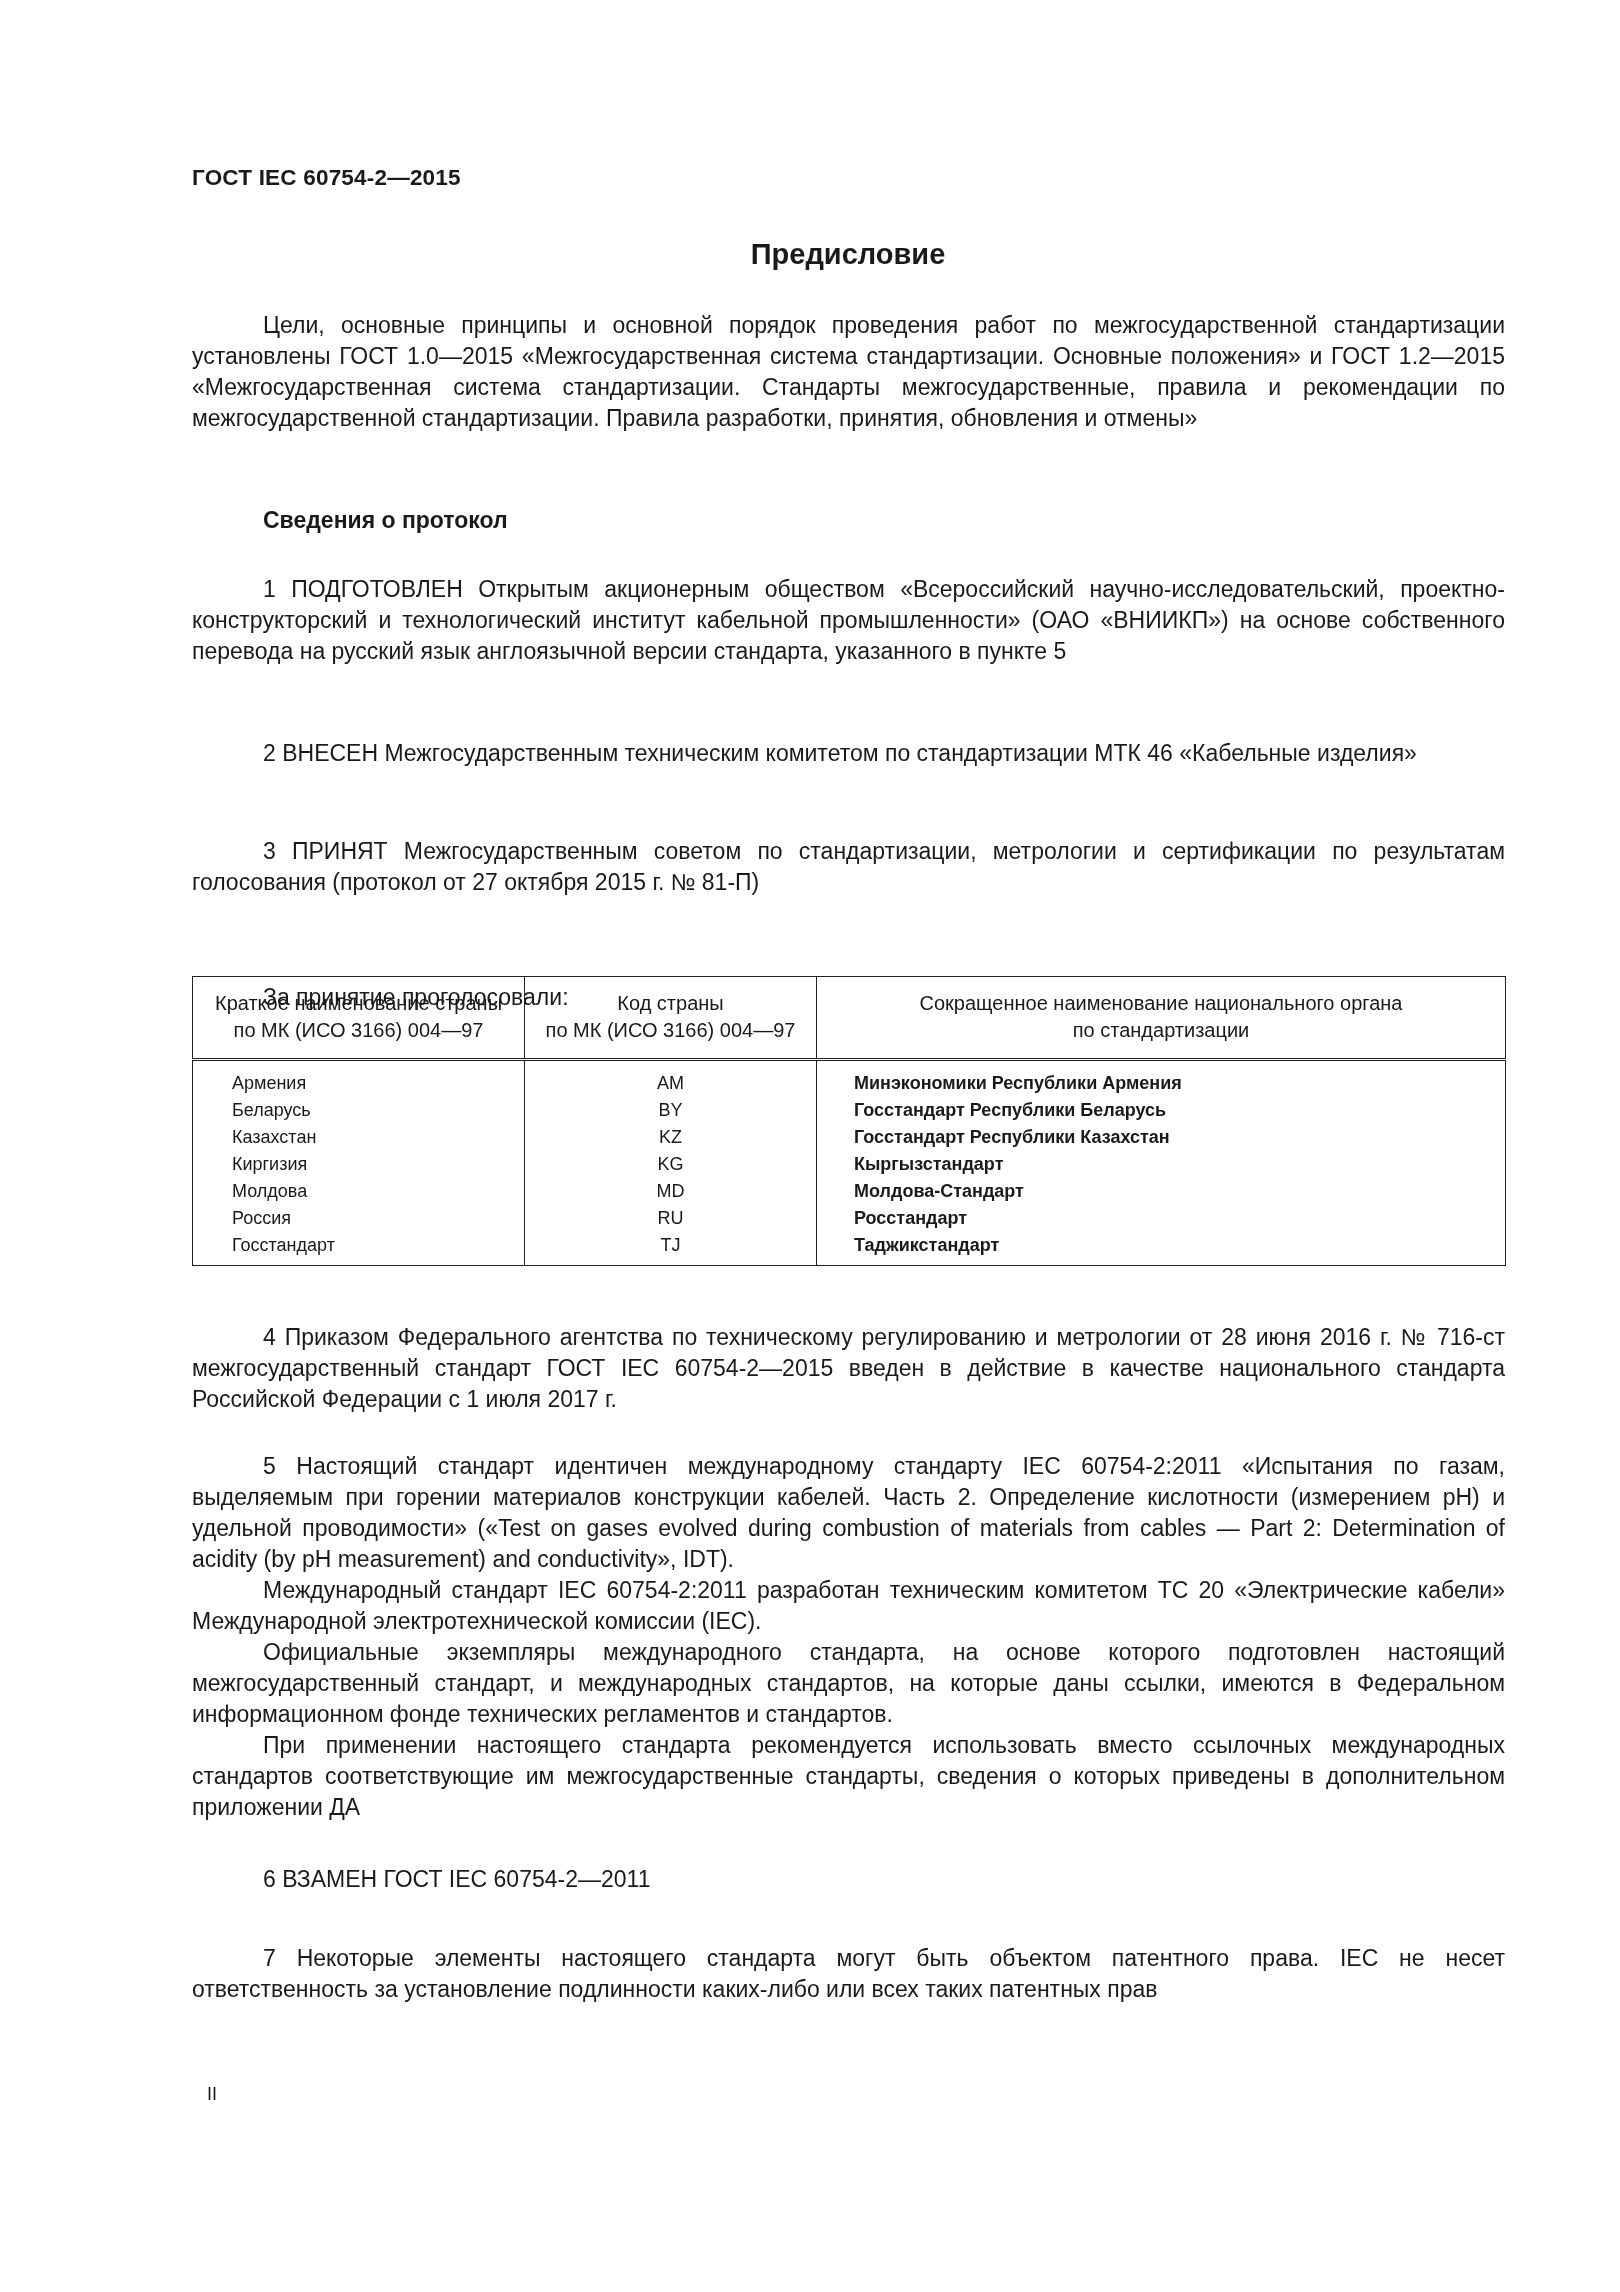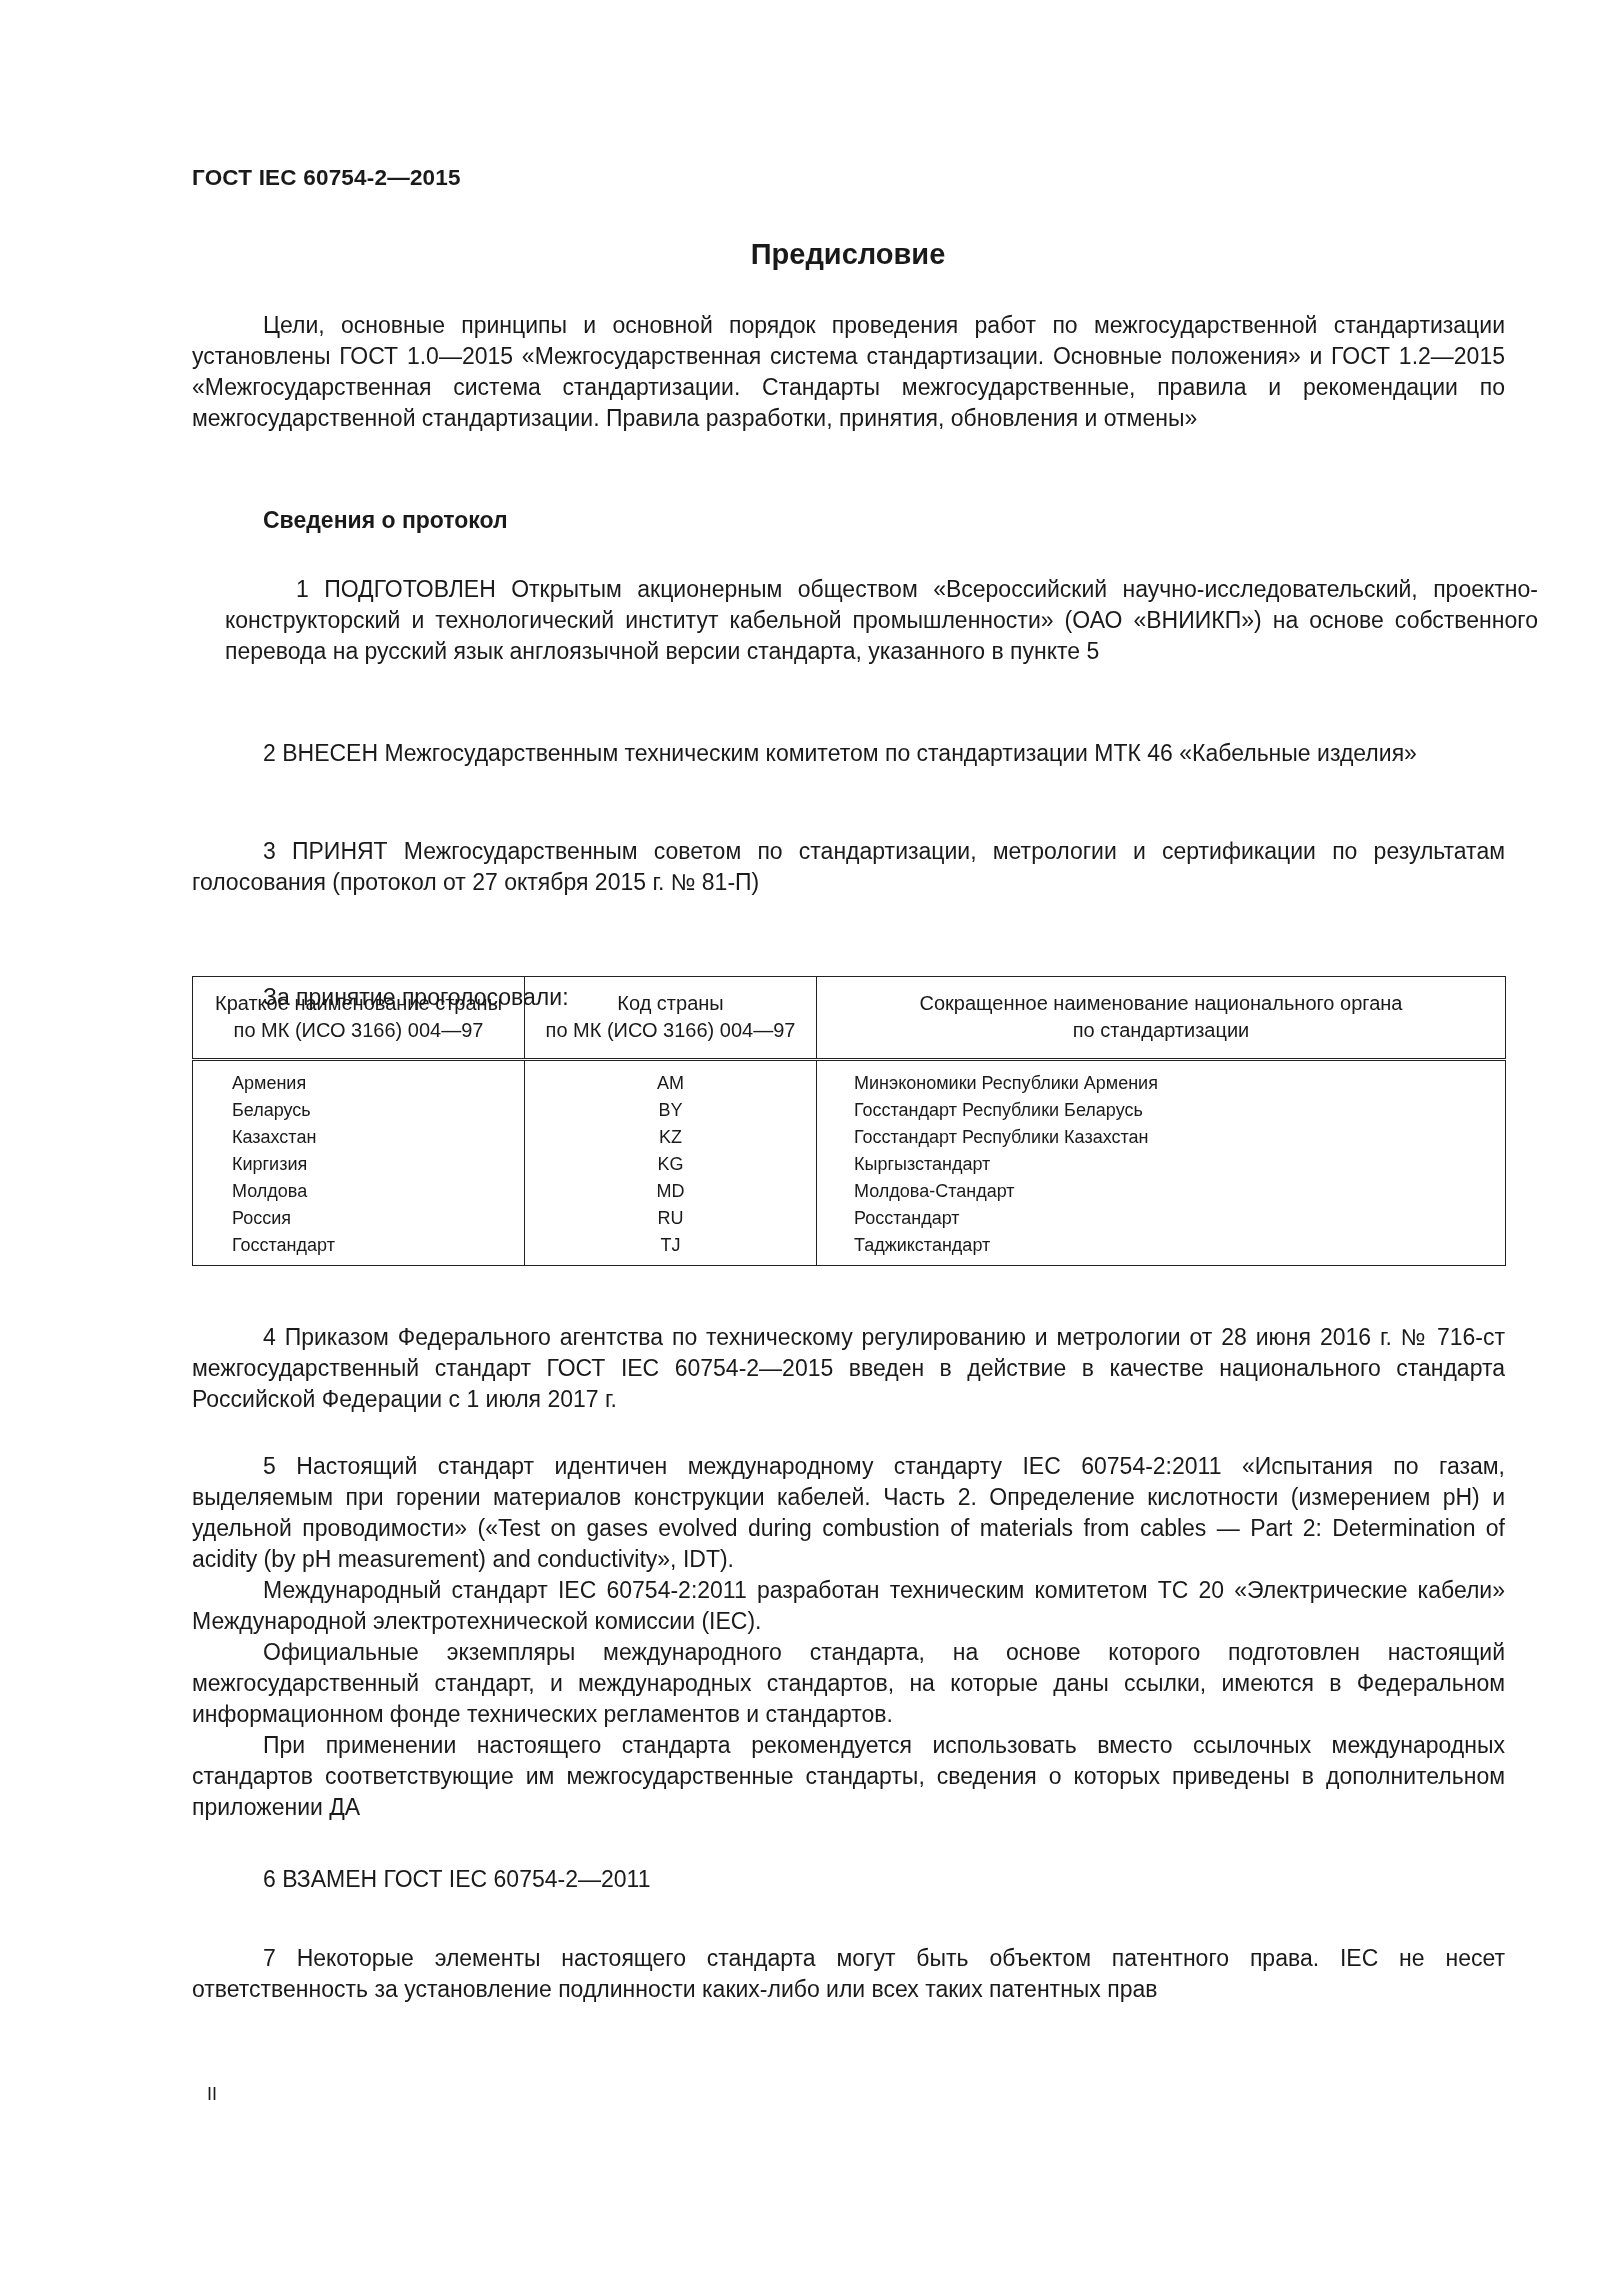--- a/index.html
+++ b/index.html
@@ -14,39 +14,39 @@
   .plain { position: absolute; left: 263px; font-size: 23px; }
   table.voters { position: absolute; left: 192px; top: 976px; width: 1314px; border-collapse: collapse;
                  font-size: 20px; }
   table.voters th { font-weight: normal; border: 1.5px solid #222; padding: 7.8px 3.9px; line-height: 27.4px; vertical-align: middle; text-align: center; height: 65px; }
   table.voters thead tr { border-bottom: 3.9px double #222; }
   table.voters td { border-left: 1.5px solid #222; border-right: 1.5px solid #222; padding: 0; font-size: 18px; line-height: 27px; }
   table.voters tbody tr:first-child td { padding-top: 9.8px; }
   table.voters tbody tr:last-child td { padding-bottom: 5.9px; border-bottom: 1.5px solid #222; }
   td.c1 { padding-left: 39px !important; text-align: left; }
   td.c2 { text-align: center; }
-  td.c3 { padding-left: 37px !important; text-align: left; }
+  td.c3 { padding-left: 37px !important; text-align: left; font-weight: bold; }
   .page-num { position: absolute; left: 207px; top: 2084px; font-size: 18px; }
 </style>
 </head>
 <body>
 
 <div class="page">
 
   <div class="doc-id">ГОСТ IEC 60754-2—2015</div>
 
   <div class="title">Предисловие</div>
 
   <div class="block" style="top:310px;">
     <p>Цели, основные принципы и основной порядок проведения работ по межгосударственной стандартизации установлены ГОСТ 1.0—2015 «Межгосударственная система стандартизации. Основные положения» и ГОСТ 1.2—2015 «Межгосударственная система стандартизации. Стандарты межгосударственные, правила и рекомендации по межгосударственной стандартизации. Правила разработки, принятия, обновления и отмены»</p>
   </div>
 
   <div class="subhead" style="top:507px;">Сведения о протокол</div>
 
-  <div class="block" style="top:574px;margin-left:33px;">
+  <div class="block" style="top:574px;">
     <p>1 ПОДГОТОВЛЕН Открытым акционерным обществом «Всероссийский научно-исследовательский, проектно-конструкторский и технологический институт кабельной промышленности» (ОАО «ВНИИКП») на основе собственного перевода на русский язык англоязычной версии стандарта, указанного в пункте 5</p>
   </div>
 
   <div class="block" style="top:738px;">
     <p>2 ВНЕСЕН Межгосударственным техническим комитетом по стандартизации МТК 46 «Кабельные изделия»</p>
   </div>
 
   <div class="block" style="top:836px;">
     <p>3 ПРИНЯТ Межгосударственным советом по стандартизации, метрологии и сертификации по результатам голосования (протокол от 27 октября 2015 г. № 81-П)</p>
   </div>

